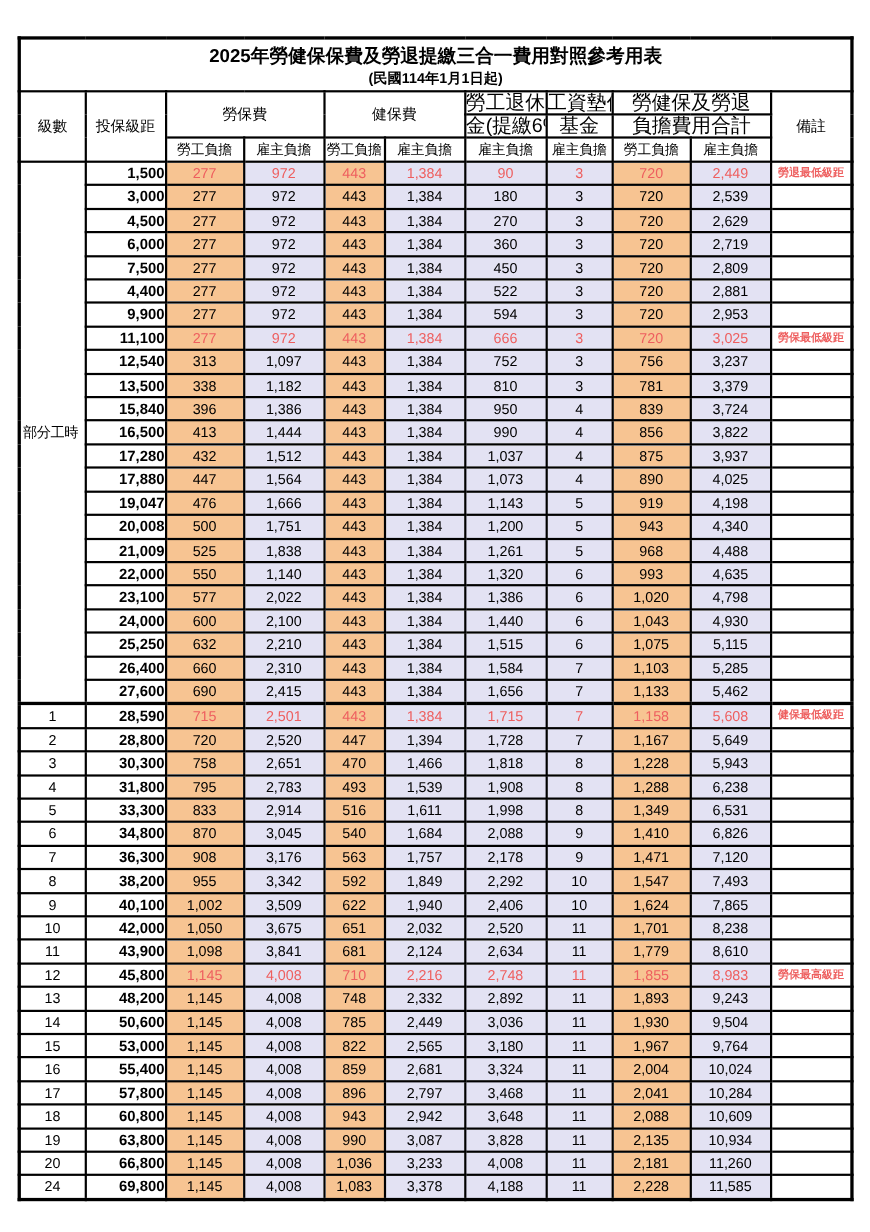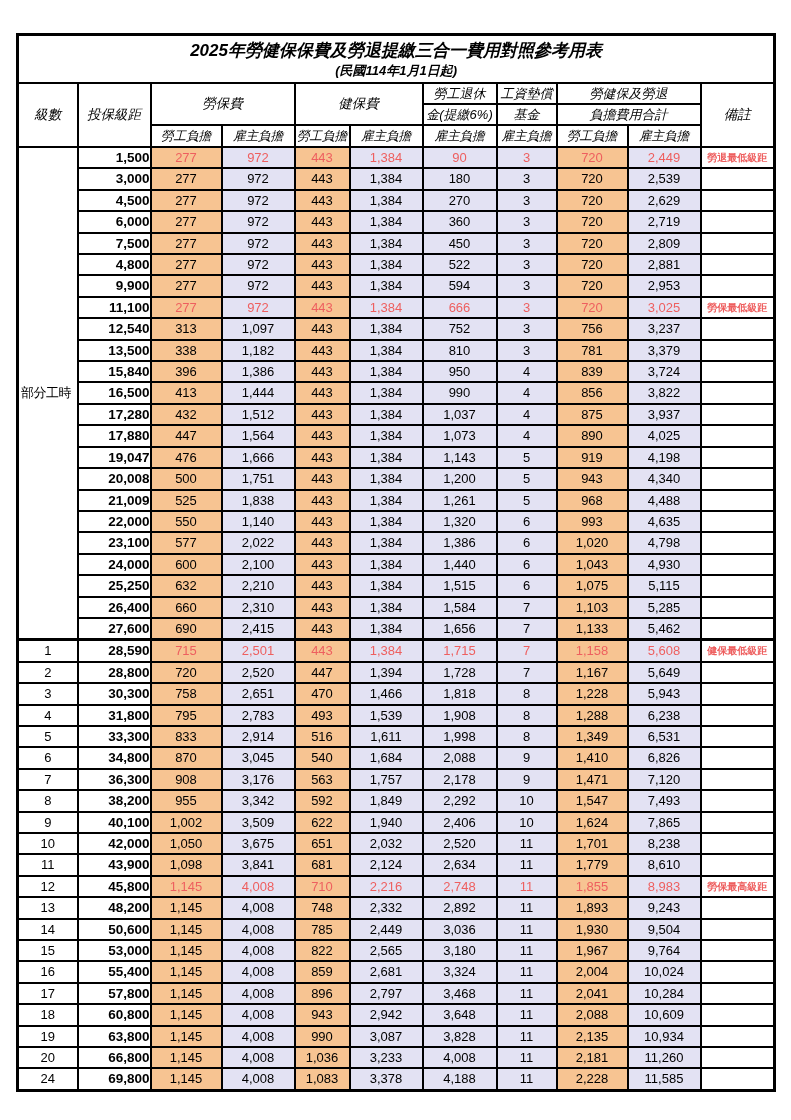--- a/index.html
+++ b/index.html
@@ -15,23 +15,23 @@
   }
   th,td{
     border:2px solid #000;padding:0;text-align:center;vertical-align:middle;
     overflow:hidden;white-space:nowrap;
   }
   
   .title-cell{height:46px;background:#fff;}
   .t1{font-size:17px;font-weight:700;line-height:1.45;}
   .t2{font-size:13px;font-weight:700;line-height:1.15;}
   
-  th{font-weight:400;background:#fff;font-style:italic;}
+  th{font-weight:400;background:#fff;}
   .h-main{font-size:13.5px;}
-  .h-two{font-size:13px;height:19px;line-height:19px;}
+  .h-two{font-size:18px;height:19px;line-height:19px;}
   .h-sub{font-size:12.5px;height:20px;line-height:20px;margin-top:16px;}
   
   tbody td{height:19.4px;font-size:13px;line-height:19.4px;}
   td.lvl{font-size:13px;}
   td.bracket{font-size:13.5px;font-weight:700;text-align:right;}
   td.emp{background:var(--emp,#F7C492);}
   td.er{background:var(--er,#E3E2F3);}
   td.pt{font-size:13px;text-align:left;padding-left:2px;letter-spacing:-0.5px;}
   td.remark{font-size:10px;font-weight:700;color:var(--red,#EE5F5F);padding:0 1px;}
   .red{color:var(--red,#EE5F5F);}
@@ -144,21 +144,21 @@
           <td class="er">972</td>
           <td class="emp">443</td>
           <td class="er">1,384</td>
           <td class="er">450</td>
           <td class="er">3</td>
           <td class="emp">720</td>
           <td class="er">2,809</td>
           <td class="remark"></td>
         </tr>
         <tr>
-          <td class="bracket">4,800</td>
+          <td class="bracket">4,400</td>
           <td class="emp">277</td>
           <td class="er">972</td>
           <td class="emp">443</td>
           <td class="er">1,384</td>
           <td class="er">522</td>
           <td class="er">3</td>
           <td class="emp">720</td>
           <td class="er">2,881</td>
           <td class="remark"></td>
         </tr>

